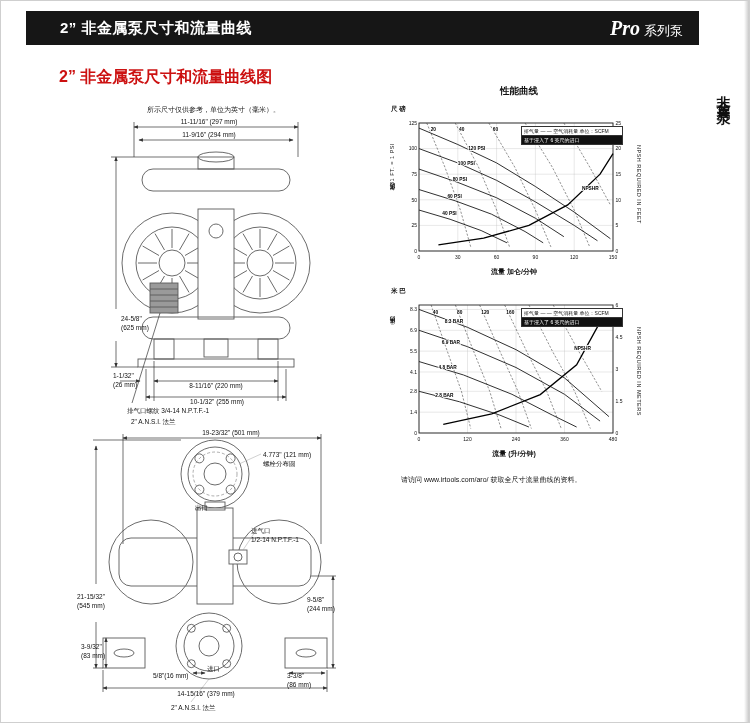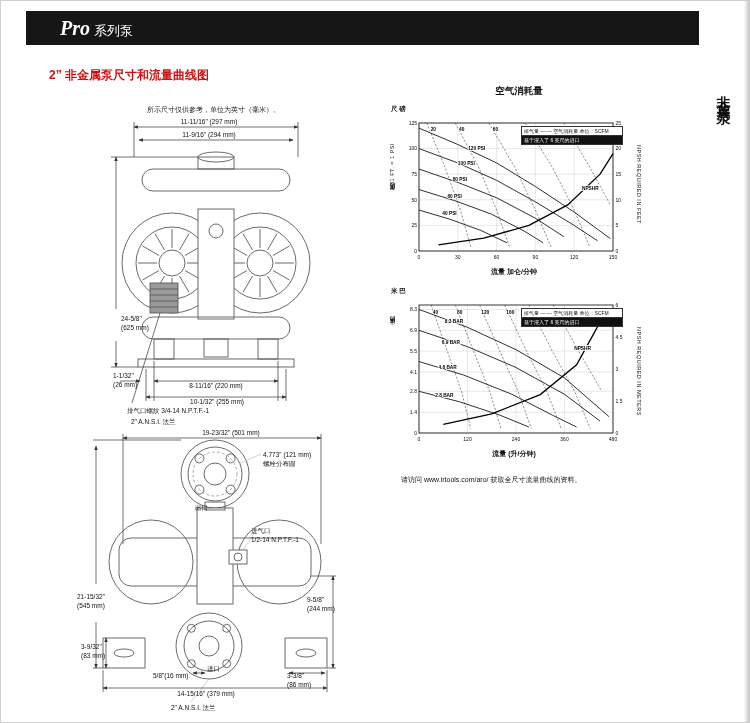--- a/index.html
+++ b/index.html
@@ -5,21 +5,21 @@
   *{box-sizing:border-box}
   body{margin:0;background:#d9d9d9}
   #page{position:relative;width:750px;height:723px;background:#fff;overflow:hidden;
         font-family:"Liberation Sans","DejaVu Sans",sans-serif;color:#111;border:1px solid #cfcfcf}
   .hdr{position:absolute;left:25px;top:10px;width:673px;height:34px;background:#161616;color:#fff;
        display:flex;align-items:center;justify-content:space-between;padding:0 16px 0 34px}
   .hdr .t{font-size:15px;font-weight:bold;letter-spacing:.5px}
   .hdr .brand{font-size:13px;white-space:nowrap}
   .hdr .brand b{font-size:20px;font-style:italic;font-family:"Liberation Serif","DejaVu Serif",serif;margin-right:4px}
   .sidetab{position:absolute;right:16px;top:84px;writing-mode:vertical-rl;font-weight:bold;font-size:14px;letter-spacing:5px}
-  .redtitle{position:absolute;left:48px;top:66px;color:#c11;font-weight:bold;font-size:12px}
+  .redtitle{position:absolute;left:58px;top:66px;color:#c11;font-weight:bold;font-size:16px}
   .note{position:absolute;left:146px;top:104px;font-size:7px;color:#222}
   .dim{position:absolute;font-size:6.5px;line-height:1.35;color:#111;white-space:nowrap}
   .dim.c{text-align:center}
   .dim .l2x{display:block}
   svg.draw{position:absolute}
   .draw line,.draw rect,.draw circle,.draw ellipse,.draw polyline{stroke:#5a5a5a;stroke-width:.9;fill:none}
   .draw .dimln line,.draw .dimln polyline{stroke:#333;stroke-width:.7}
   .draw .ext{stroke:#999;stroke-width:.45}
   .draw .white{fill:#fff}
   .draw .grayfill{fill:#9a9a9a}
@@ -44,20 +44,21 @@
   .perf-sub{position:absolute;left:398px;top:100px;width:240px;text-align:center;font-size:8px}
   .footnote{position:absolute;left:400px;top:474px;font-size:7px}
   .edge-r{position:absolute;right:0;top:0;width:5px;height:100%;background:linear-gradient(to left,#c9c9c9,rgba(255,255,255,0))}
 </style>
 </head>
 <body>
 
 <div id="page">
 
   <div class="hdr">
+    <span class="t">2” 非金属泵尺寸和流量曲线</span>
     <span class="brand"><b>Pro</b><span>系列泵</span></span>
   </div>
 
   <div class="sidetab">非金属泵</div>
   <div class="edge-r"></div>
 
   <div class="redtitle">2” 非金属泵尺寸和流量曲线图</div>
 
   <div class="note">所示尺寸仅供参考，单位为英寸（毫米）。</div>
 
@@ -234,21 +235,21 @@
   </div>
   <div class="dim" style="left:206px;top:664px">进口</div>
   <div class="dim" style="left:152px;top:671px">5/8"(16 mm)</div>
   <div class="dim c" style="left:140px;top:689px;width:130px">14-15/16" (379 mm)</div>
   <div class="dim" style="left:286px;top:671px">
     <span class="l2x">3-3/8"</span>
     <span class="l2x">(86 mm)</span>
   </div>
   <div class="dim" style="left:170px;top:703px">2" A.N.S.I. 法兰</div>
 
-  <div class="perf-title">空气消耗量</div>
+  <div class="perf-title">性能曲线</div>
 
   <div class="chart" style="left:398px;top:116px">
     <div class="units">尺 磅</div>
     <div class="ylab">流体压力 2.31 FT. = 1 PSI</div>
     <svg id="plot1" class="plot" width="230" height="150" viewBox="0 0 230 150">
         <line x1="20" y1="6" x2="20" y2="134" class="grid"></line>
         <text x="20" y="142" class="tick" text-anchor="middle">0</text>
         <line x1="58.800000000000004" y1="6" x2="58.800000000000004" y2="134" class="grid"></line>
         <text x="58.800000000000004" y="142" class="tick" text-anchor="middle">30</text>
         <line x1="97.60000000000001" y1="6" x2="97.60000000000001" y2="134" class="grid"></line>

